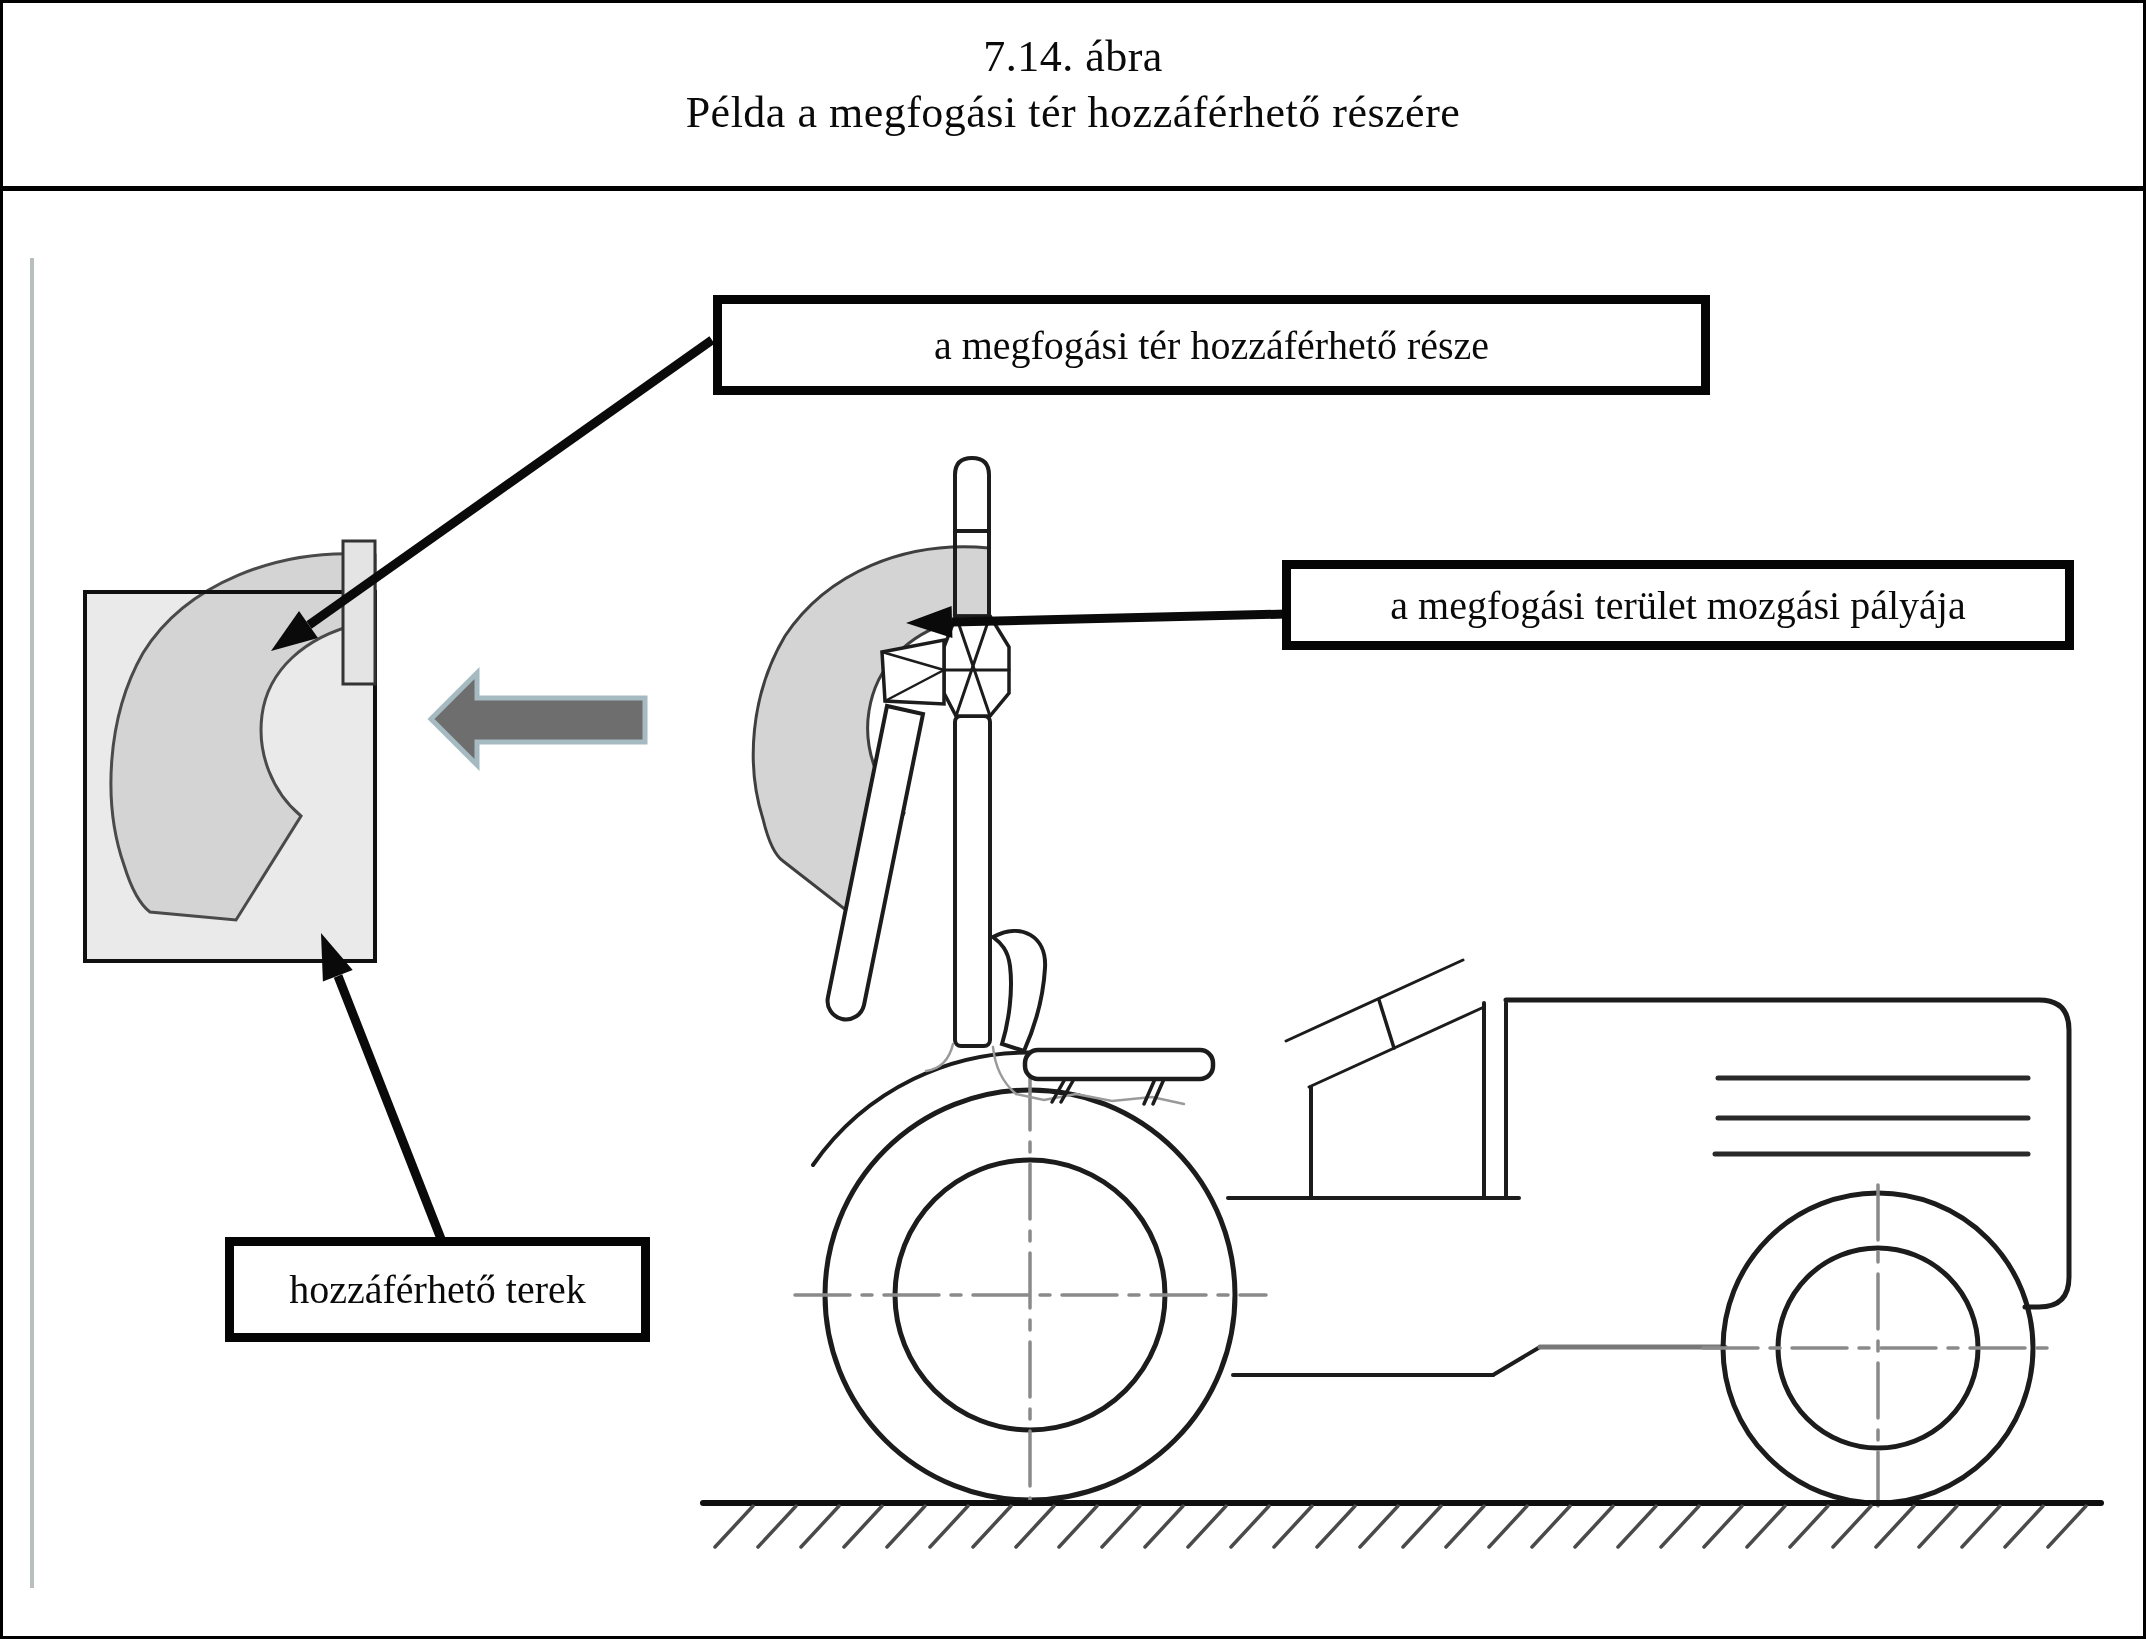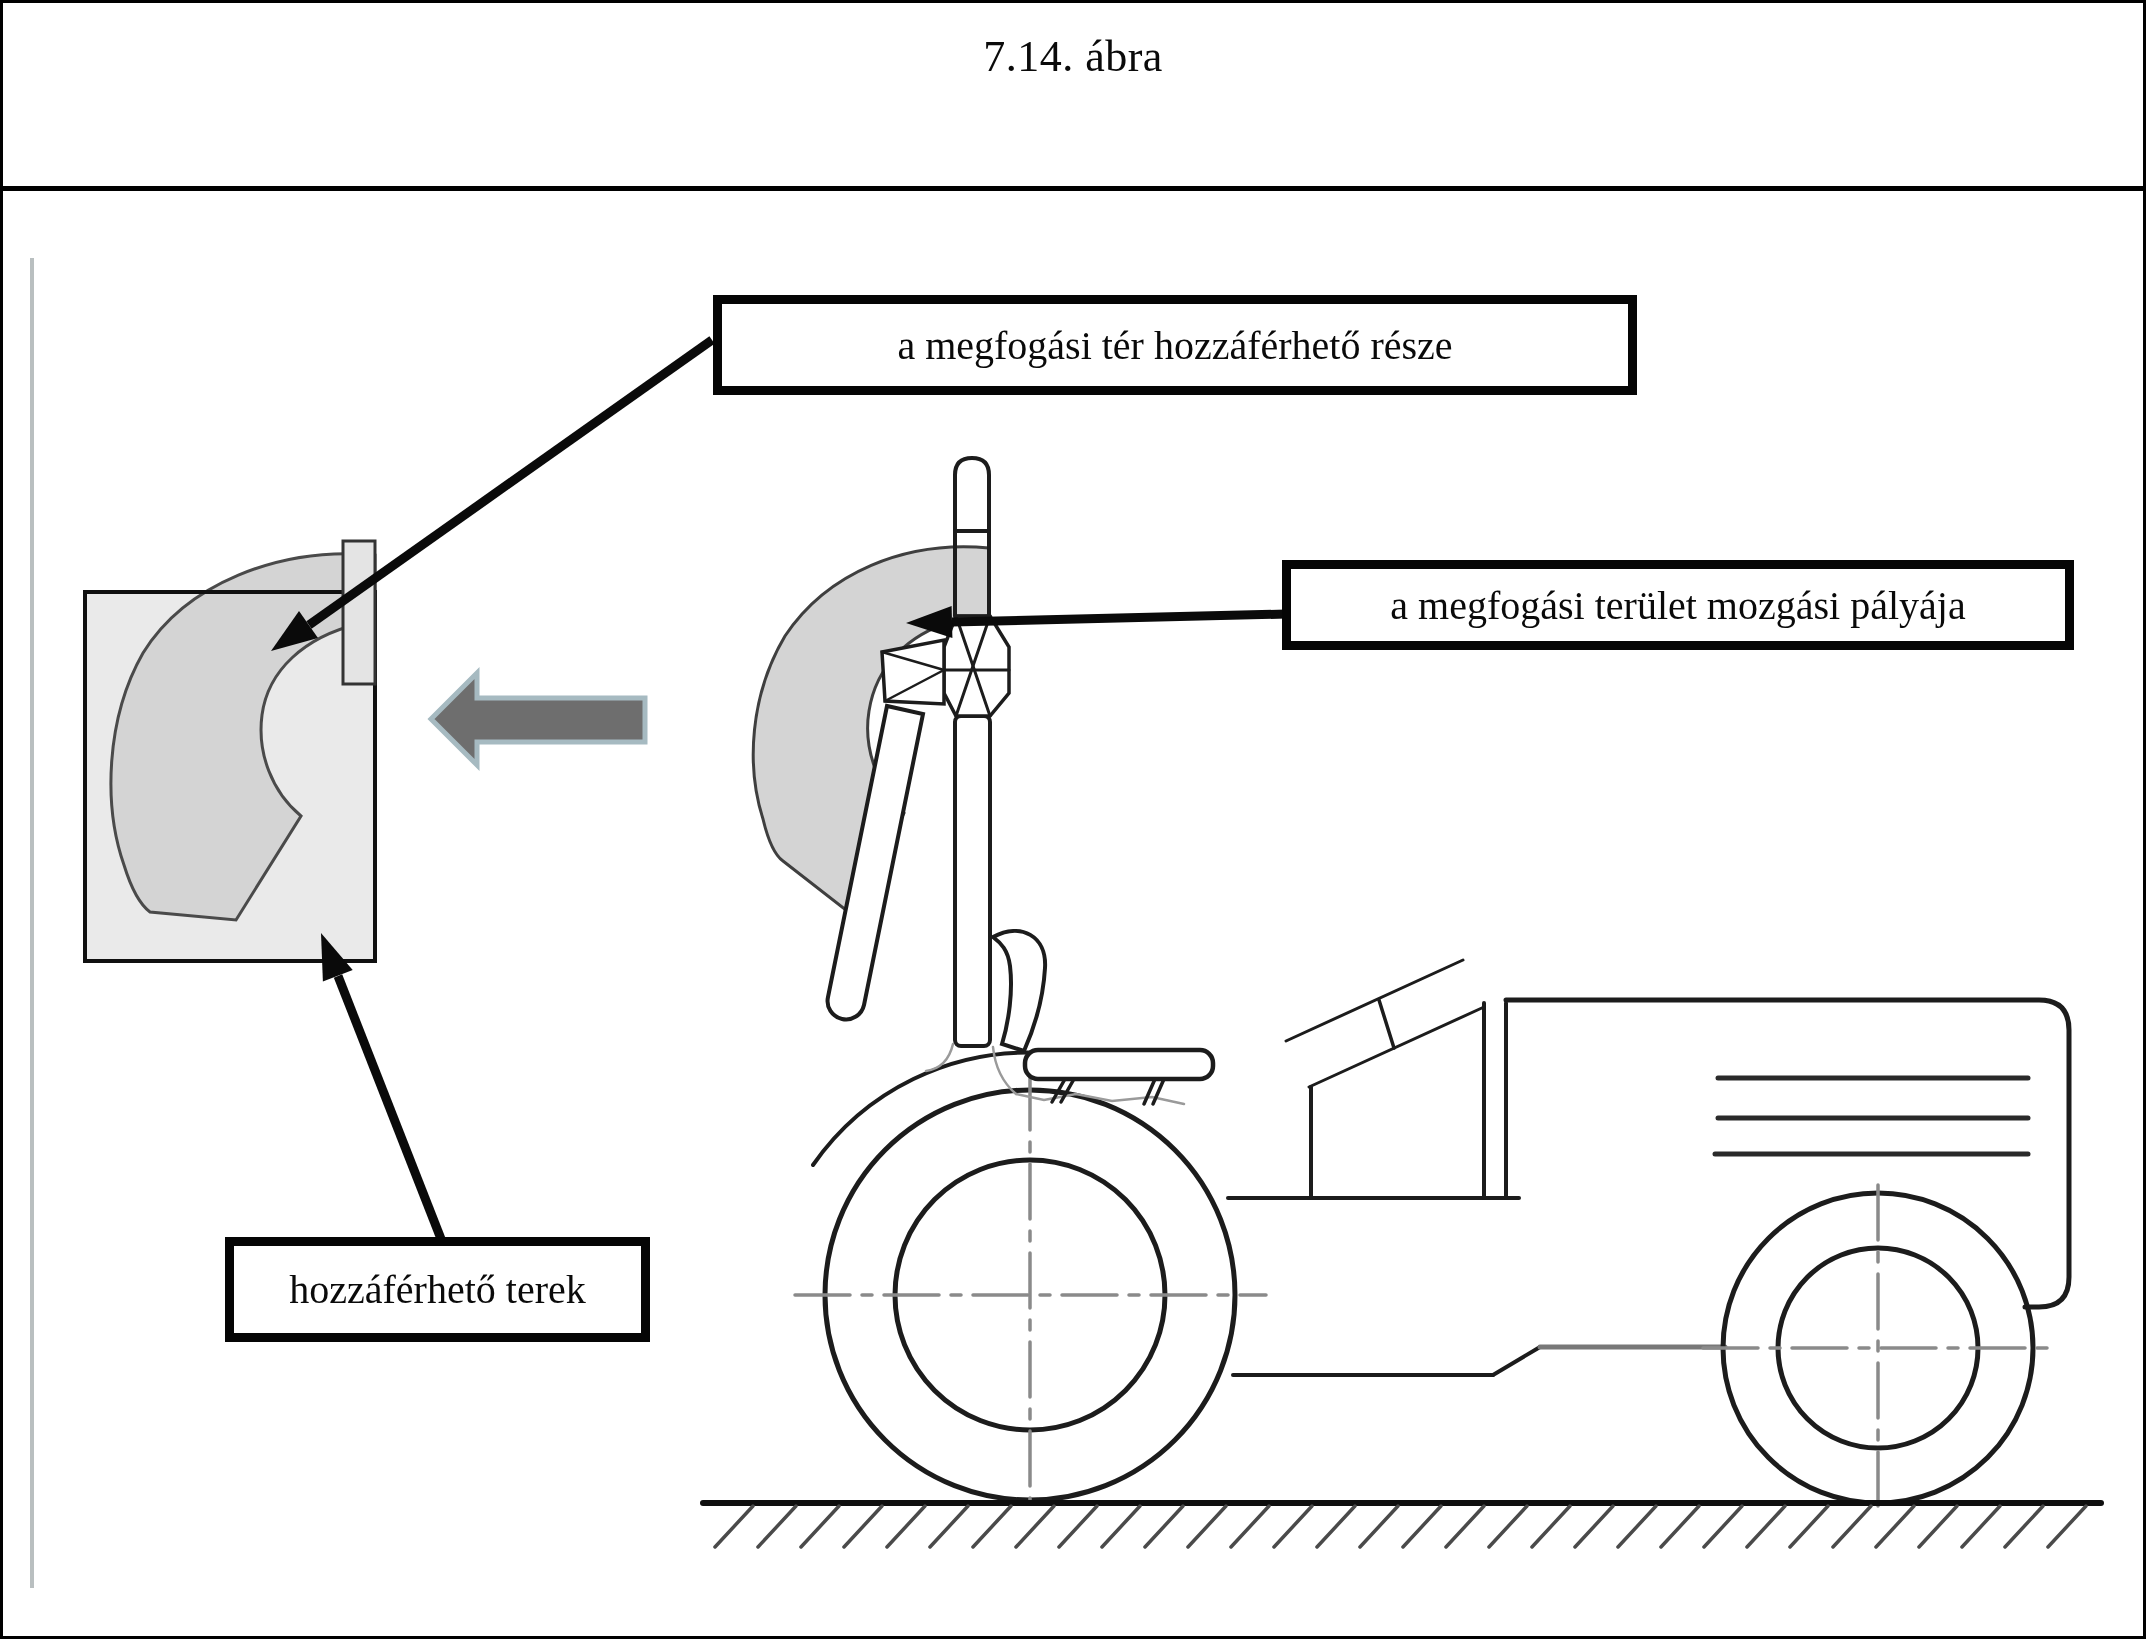--- a/index.html
+++ b/index.html
@@ -27,30 +27,31 @@
   .diagram-svg{position:absolute;left:0;top:0;}
   .callout{
     position:absolute;
     border:9px solid #050505;
     background:#ffffff;
     box-sizing:border-box;
     display:flex;align-items:center;justify-content:center;
     font-size:40px;color:#0a0a0a;
     white-space:nowrap;
   }
-  #callout-accessible-part{left:710px;top:292px;width:924px;height:100px;}
+  #callout-accessible-part{left:710px;top:292px;width:997px;height:100px;}
   #callout-movement-path{left:1279px;top:557px;width:792px;height:90px;}
   #callout-accessible-spaces{left:222px;top:1234px;width:425px;height:105px;}
 </style>
 </head>
 <body>
 
 <div class="stage">
 
   <div class="title-line" id="title1">7.14. ábra</div>
+  <div class="title-line" id="title2">Példa a megfogási tér hozzáférhető részére</div>
   <div class="title-separator"></div>
 
   <svg class="diagram-svg" width="2146" height="1639" viewBox="0 0 2146 1639">
 
     <line x1="29" y1="255" x2="29" y2="1585" stroke="#b9bfc0" stroke-width="4"></line>
 
     <g>
       <rect x="82" y="589" width="290" height="369" stroke="none" fill="#eaeaea"></rect>
       <path d="M 372,552 C 275,543 182,582 140,650 C 103,715 100,802 121,862
                C 129,888 139,903 147,909 L 233,917 L 298,813

